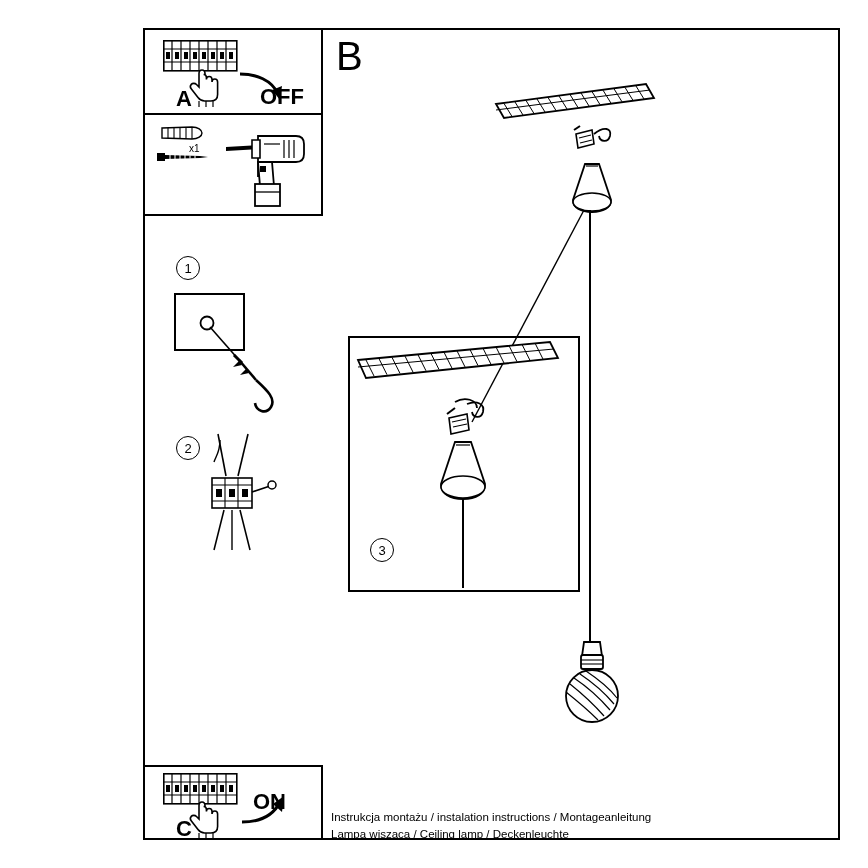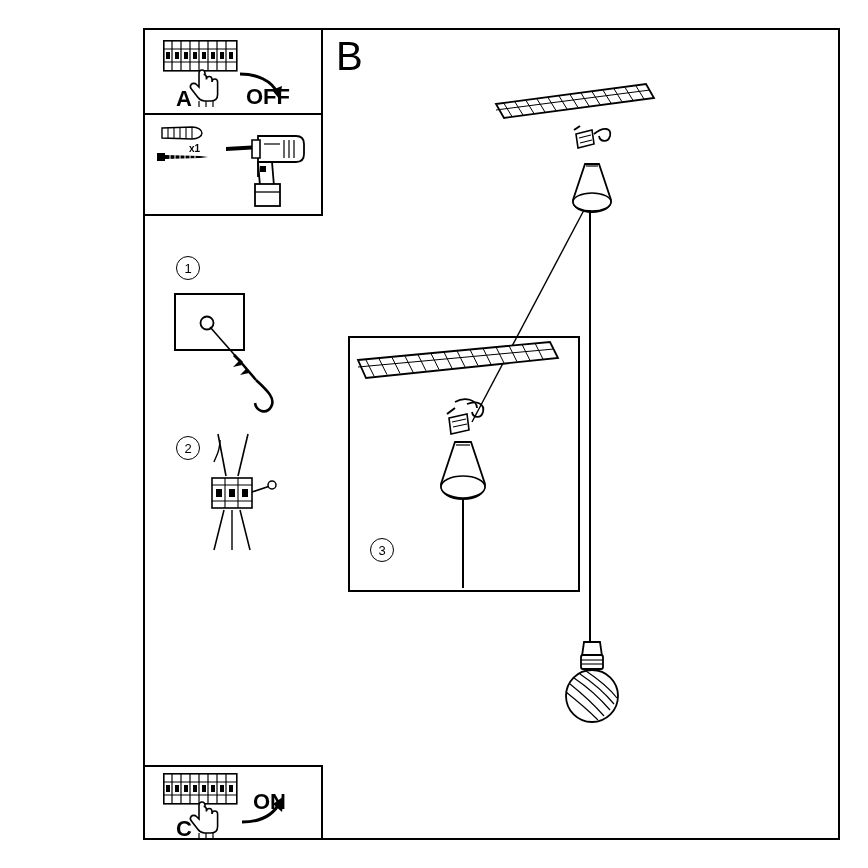--- a/index.html
+++ b/index.html
@@ -129,21 +129,21 @@
   </div>
 
   <div class="abs" style="left:238px; top:72px;">
     <svg width="46" height="34" viewBox="0 0 46 34">
       <path d="M2 2 C18 2 34 8 40 22" fill="none" stroke="#000" stroke-width="3"></path>
       <path d="M34 18 L42 28 L44 14 Z" fill="#000"></path>
     </svg>
   </div>
 
   <div class="abs label-letter" style="left:176px; top:86px;">A</div>
-  <div class="abs label-bold" style="left:246px; top:84px;">OFF</div>
+  <div class="abs label-bold" style="left:260px; top:84px;">OFF</div>
 
   <div class="abs boxD-bottom"></div>
   <div class="abs boxD-right"></div>
 
   <div class="abs" style="left:160px; top:124px;">
     <svg width="44" height="18" viewBox="0 0 44 18">
       <path d="M2 4 L32 3 C38 3 42 6 42 9 C42 12 38 15 32 15 L2 14 Z" fill="#fff" stroke="#000" stroke-width="1.4"></path>
       <g stroke="#000" stroke-width="1.1">
         <line x1="8" y1="4" x2="8" y2="14"></line>
         <line x1="14" y1="3.6" x2="14" y2="14.3"></line>
@@ -162,21 +162,21 @@
         <line x1="14" y1="5" x2="14" y2="9"></line>
         <line x1="19" y1="5" x2="19" y2="9"></line>
         <line x1="24" y1="5" x2="24" y2="9"></line>
         <line x1="29" y1="5" x2="29" y2="9"></line>
         <line x1="34" y1="5.4" x2="34" y2="8.6"></line>
         <line x1="39" y1="5.6" x2="39" y2="8.4"></line>
       </g>
     </svg>
   </div>
 
-  <div class="abs x1" style="left:189px; top:143px;font-weight:bold;">x1</div>
+  <div class="abs x1" style="left:189px; top:143px;">x1</div>
 
   <div class="abs" style="left:224px; top:118px;">
     <svg width="82" height="92" viewBox="0 0 82 92">
 
       <path d="M2 29 L34 27 L34 31 L2 33 Z" fill="#000"></path>
 
       <path d="M34 18 L72 18 C77 18 80 21 80 26 L80 36 C80 41 77 44 72 44 L46 44
                L46 52 C46 56 44 58 40 58 L34 58 Z" fill="#fff" stroke="#000" stroke-width="1.8"></path>
 
       <path d="M28 22 L36 22 L36 40 L28 40 Z" fill="#fff" stroke="#000" stroke-width="1.6"></path>
@@ -419,14 +419,18 @@
   <div class="abs" style="left:240px; top:792px;">
     <svg width="46" height="36" viewBox="0 0 46 36">
       <path d="M2 30 C16 30 32 26 40 10" fill="none" stroke="#000" stroke-width="3"></path>
       <path d="M33 12 L44 4 L42 20 Z" fill="#000"></path>
     </svg>
   </div>
 
   <div class="abs label-letter" style="left:176px; top:816px;">C</div>
   <div class="abs label-bold" style="left:253px; top:789px;">ON</div>
 
+  <div class="abs" style="left:331px; top:809px;">
+    <div class="caption">Instrukcja montażu / instalation instructions / Montageanleitung</div>
+    <div class="caption">Lampa wisząca / Ceiling lamp  / Deckenleuchte</div>
+  </div>
 
 </div>
 
 </body></html>

